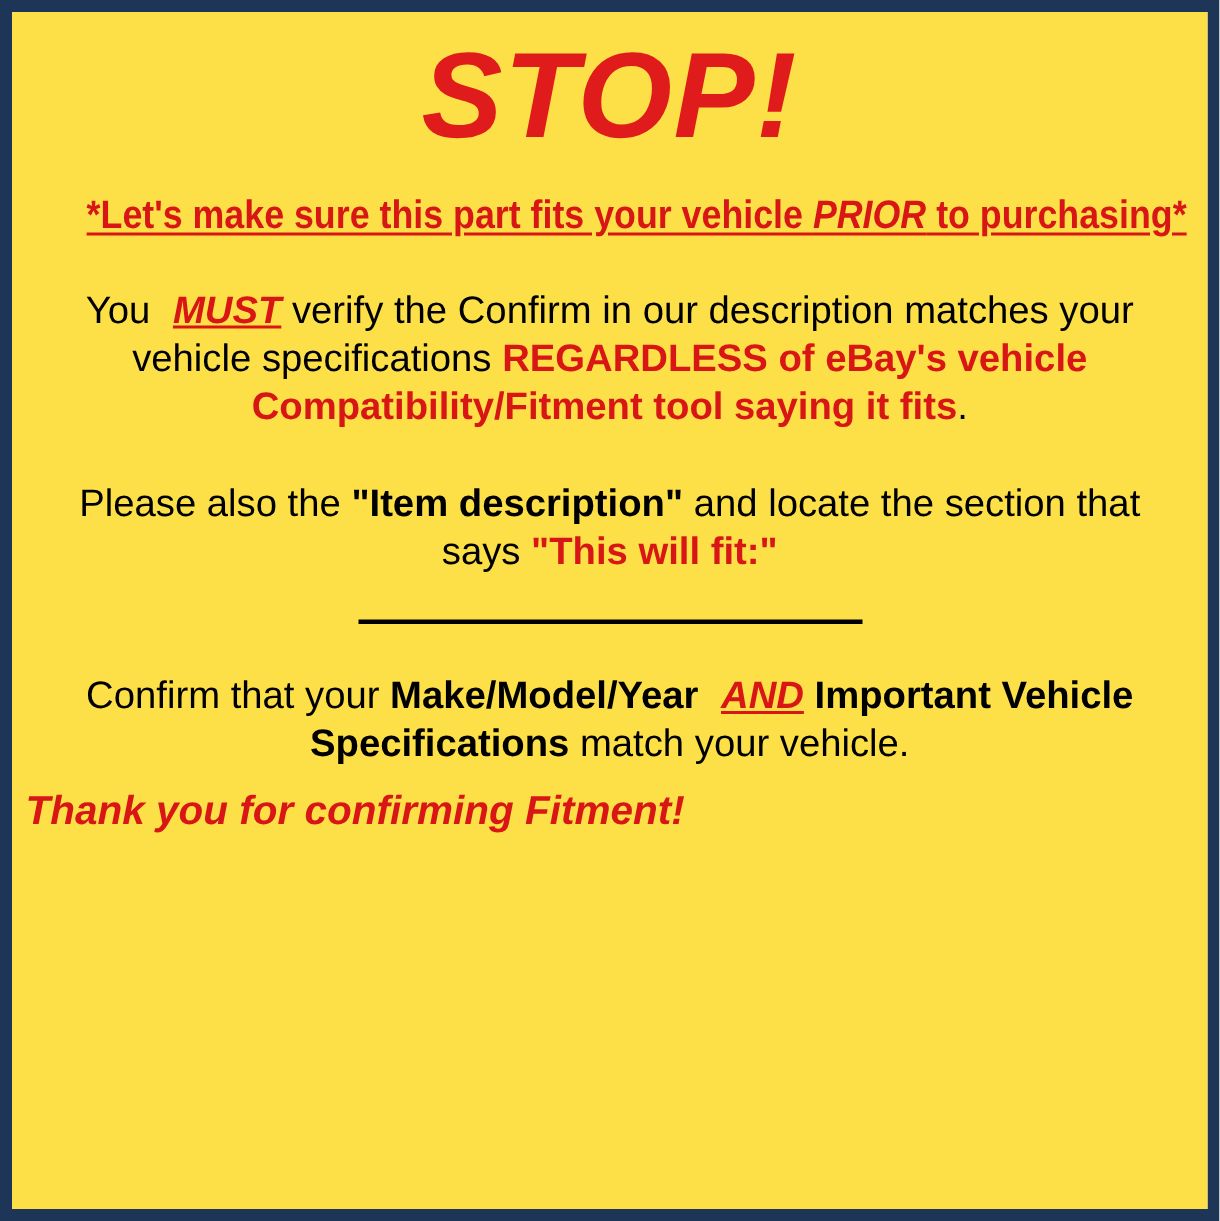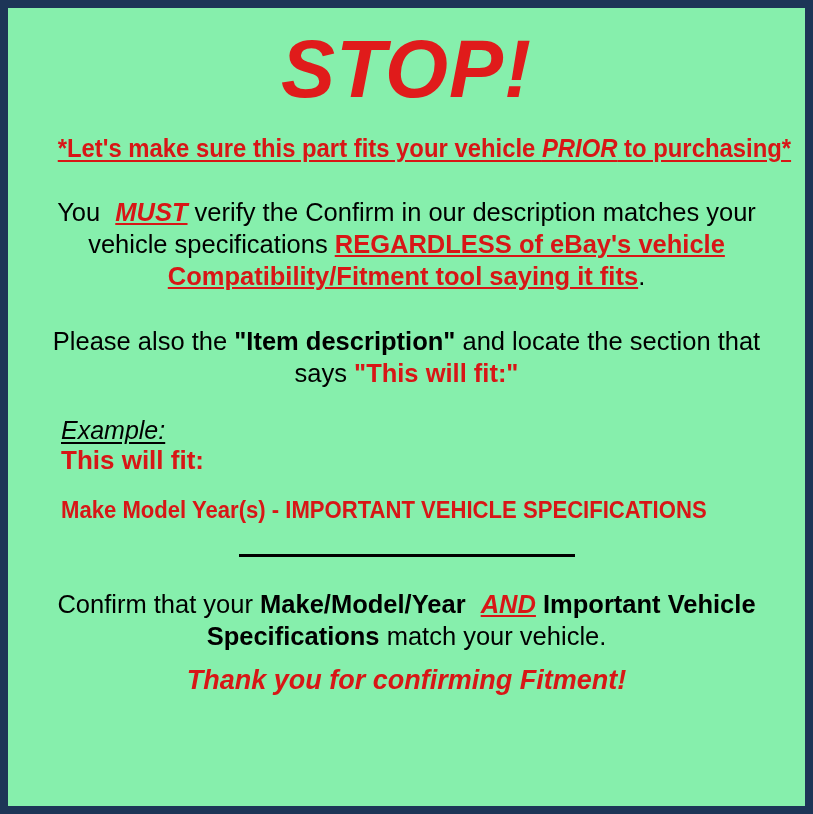--- a/index.html
+++ b/index.html
@@ -21,22 +21,22 @@
     height: 814px;
     background: #ffffff;
     border: 8px solid #1d3557;
     position: relative;
   }
 
   .notice-inner {
     box-sizing: border-box;
     width: 100%;
     height: 100%;
-    padding: 9px 9px;
-    background: #86efac;
+    padding: 4px 9px;
+    background: #fde047;
     position: relative;
   }
 
   
   .headline {
     text-align: center;
     color: #e01b1b;
     font-family: "Liberation Sans", sans-serif;
     font-weight: bold;
     font-style: italic;
@@ -76,21 +76,20 @@
     padding: 0 18px;
   }
 
   .p-must { margin-top: 33px; }
   .p-view { margin-top: 32px; }
   .p-confirm { margin-top: 28px; }
   .p-vin { margin-top: 33px; }
   .red-bold-u {
     color: #d81616;
     font-weight: bold;
-    text-decoration: underline;
     text-underline-offset: 2px;
   }
   .red-bold-italic-u {
     color: #d81616;
     font-weight: bold;
     font-style: italic;
     text-decoration: underline;
     text-underline-offset: 2px;
     margin-left: 8px;
   }
@@ -140,21 +139,21 @@
   .divider {
     display: inline-block;
     width: 336px;
     height: 3px;
     background: #000000;
     vertical-align: middle;
   }
 
   
   .thanks {
-    text-align: center;
+    text-align: left;
     color: #d81616;
     font-weight: bold;
     font-style: italic;
     font-size: 27px;
     line-height: 1.2;
     margin-top: 12px;
   }
 </style>
 </head>
 <body>
@@ -165,27 +164,20 @@
     <div class="headline">STOP!</div>
 
     <div class="subtitle-wrap">
       <span class="subtitle"><span>*Let's make sure this part fits your vehicle </span><span class="ital">PRIOR</span><span> to purchasing*</span></span>
     </div>
 
     <div class="para p-must"><span>You </span><span class="red-bold-italic-u">MUST</span><span> verify the Confirm in our description matches your vehicle specifications </span><span class="red-bold-u">REGARDLESS of eBay's vehicle Compatibility/Fitment tool saying it fits</span><span>.</span></div>
 
     <div class="para p-view"><span>Please also the </span><span class="blk-bold">"Item description"</span><span> and locate the section that says </span><span class="red-bold">"This will fit:"</span></div>
 
-    <div class="example-block">
-      <div>
-        <span class="example-label">Example:</span>
-      </div>
-      <div class="example-fit">This will fit:</div>
-      <div class="example-spec">Make Model Year(s) - IMPORTANT VEHICLE SPECIFICATIONS</div>
-    </div>
 
     <div class="divider-wrap">
       <span class="divider"></span>
     </div>
 
     <div class="para p-confirm"><span>Confirm that your </span><span class="blk-bold">Make/Model/Year</span><span> </span><span class="red-bold-italic-u">AND</span><span> </span><span class="blk-bold">Important Vehicle Specifications</span><span> match your vehicle.</span></div>
 
 
     <div class="thanks">Thank you for confirming Fitment!</div>
 

